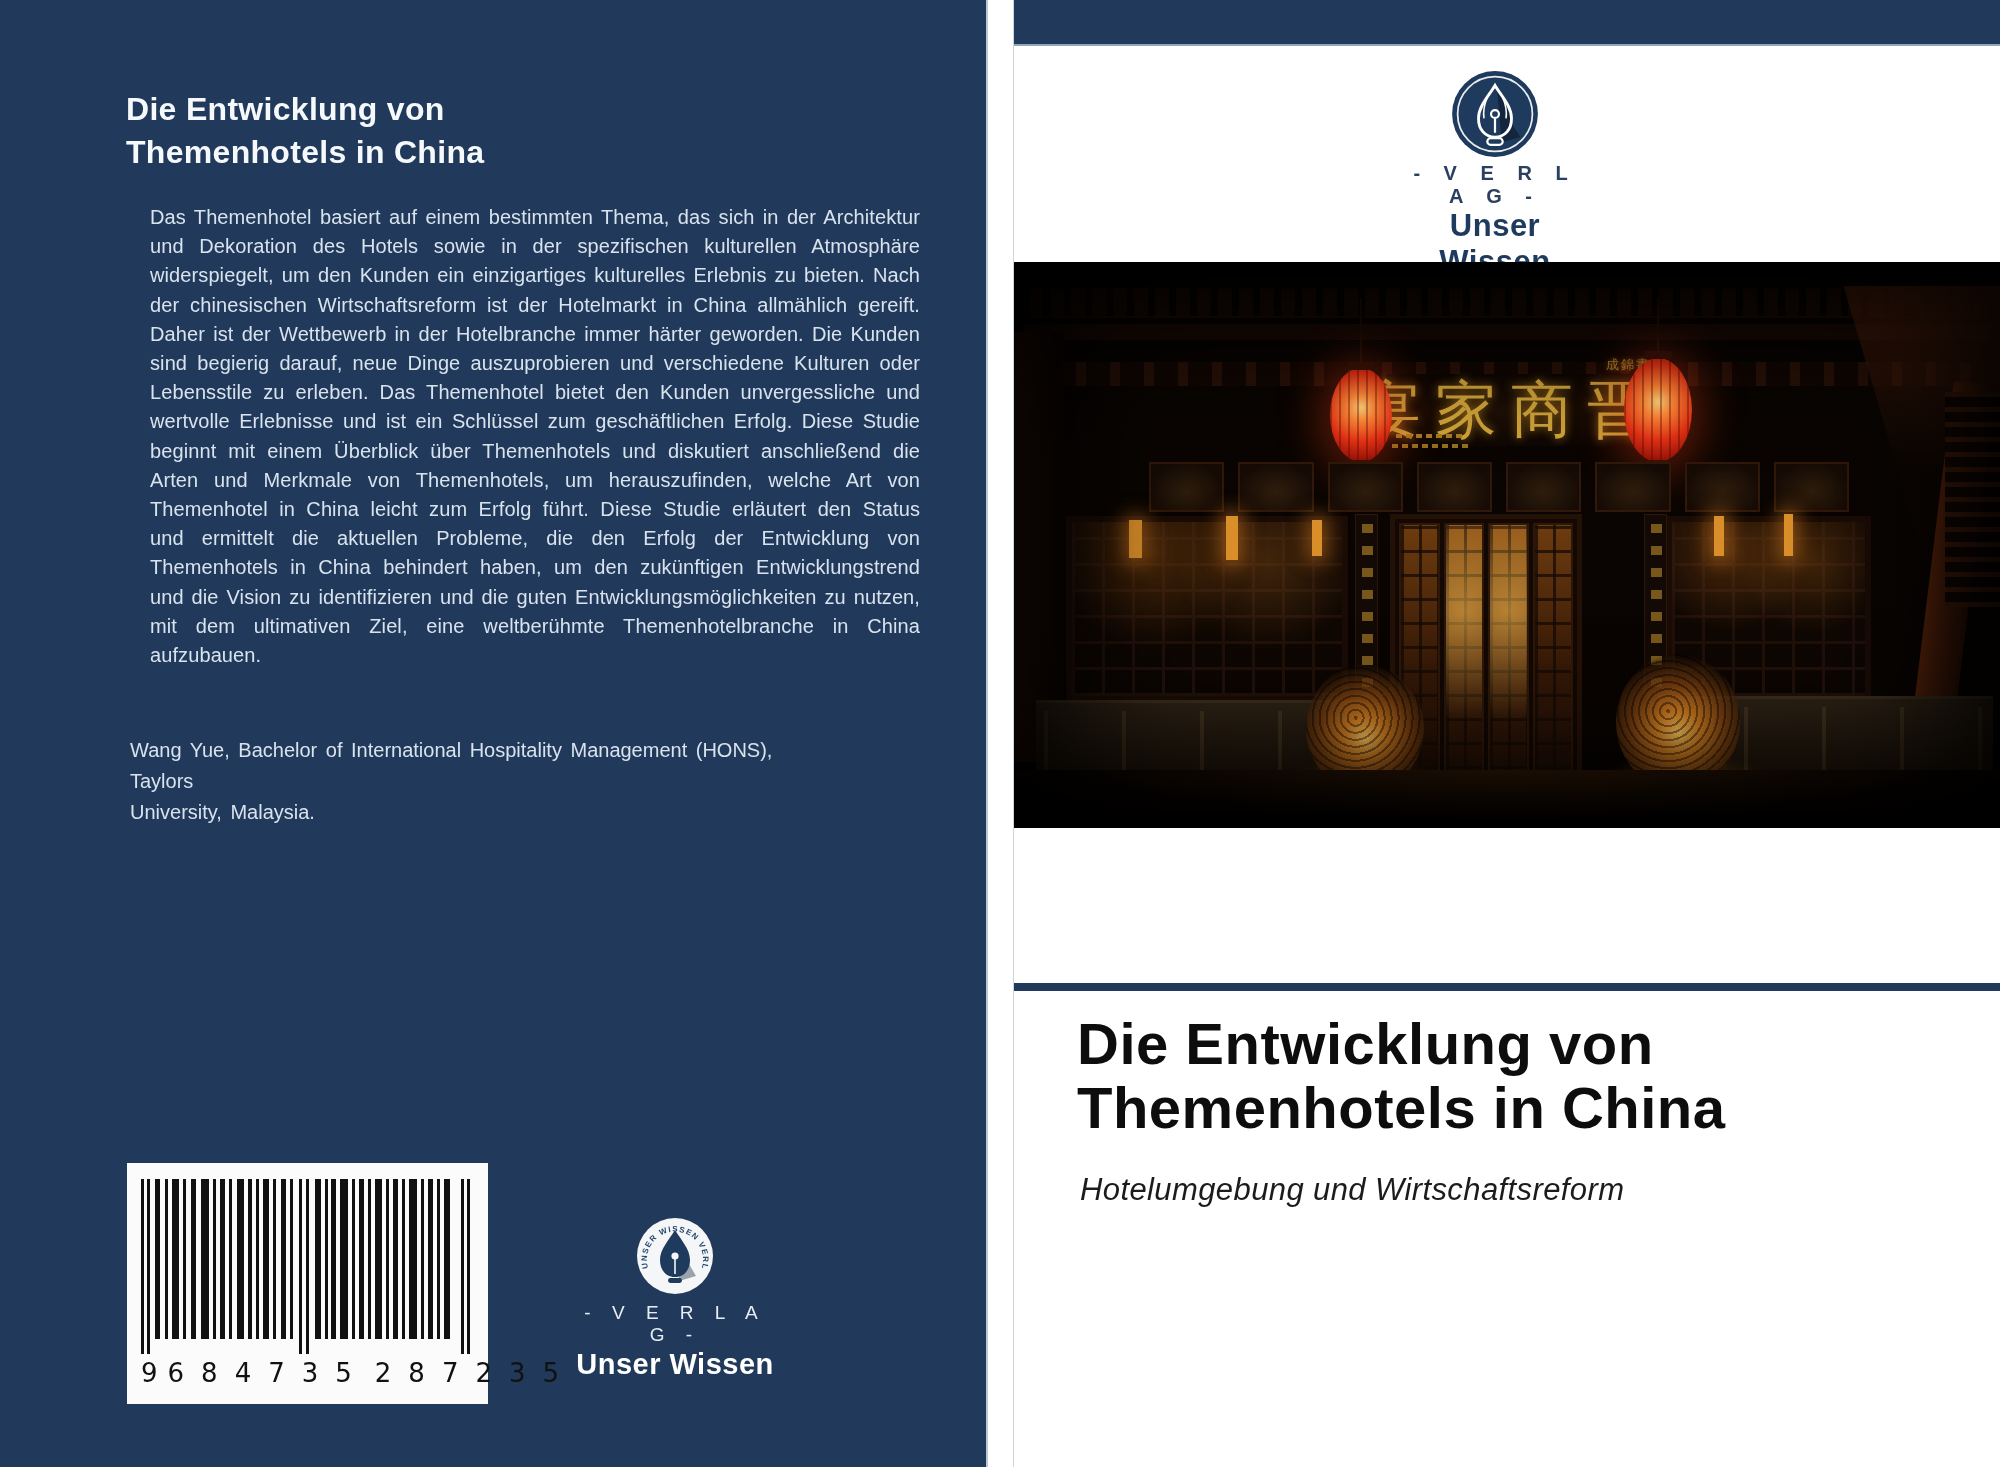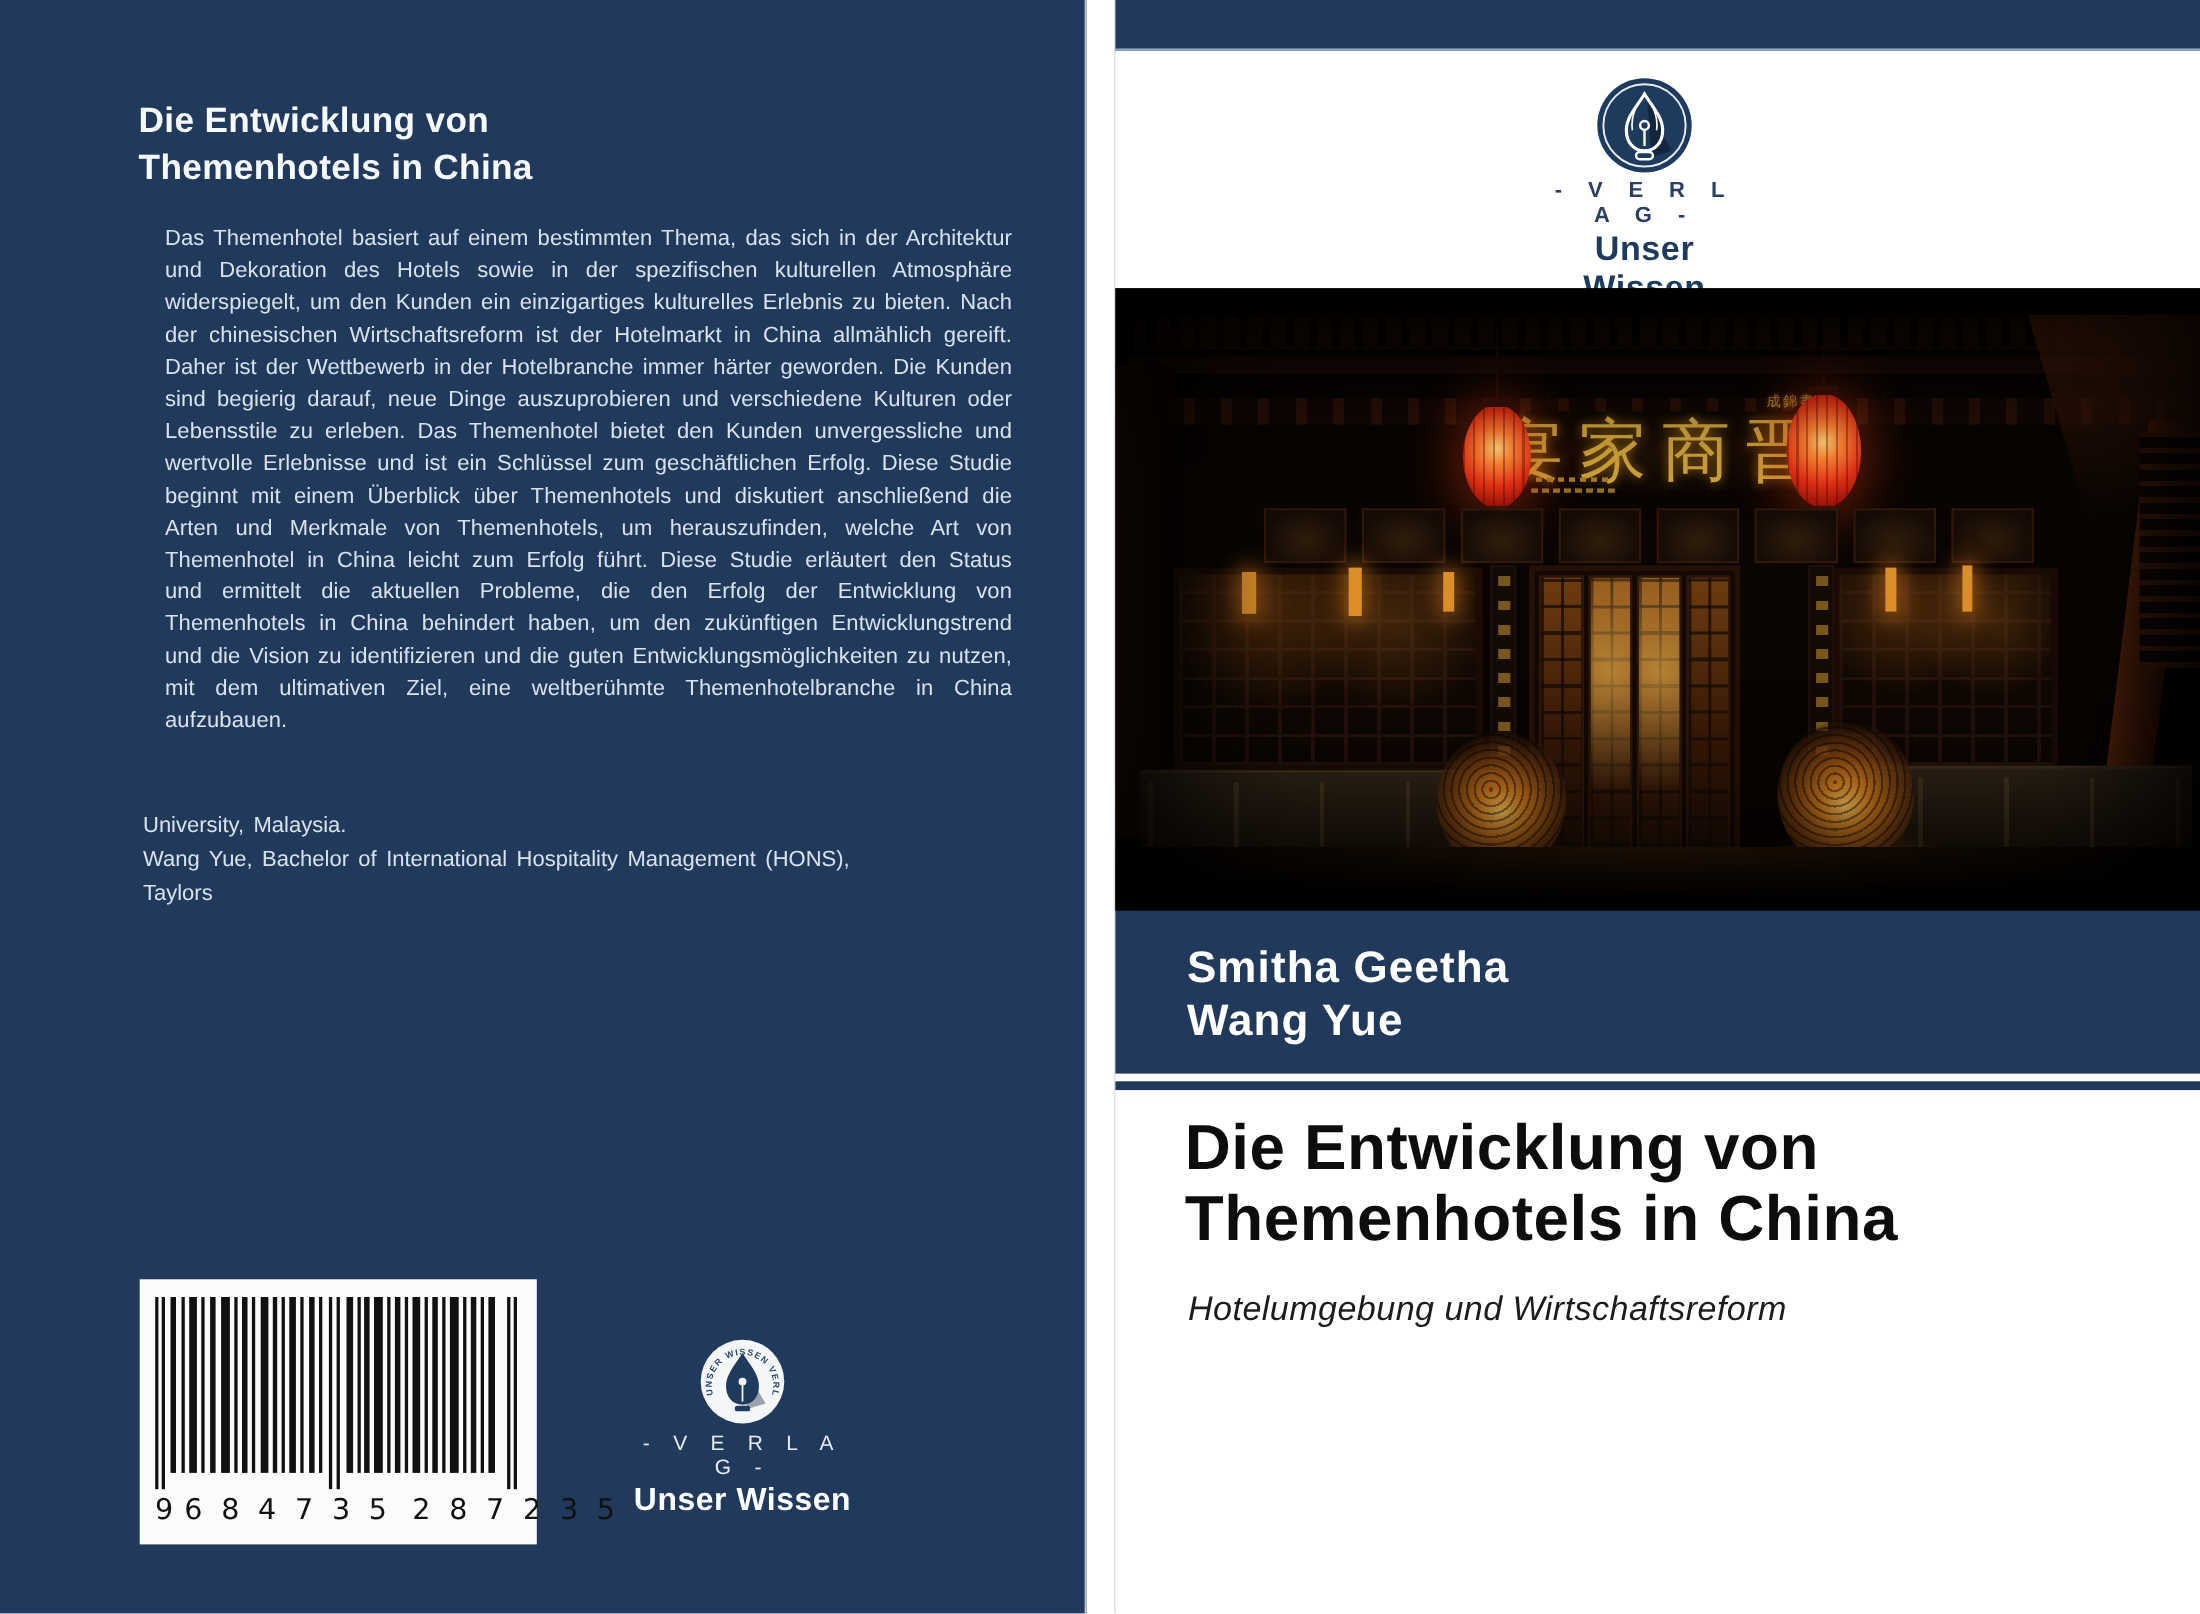--- a/index.html
+++ b/index.html
@@ -213,22 +213,22 @@
   <div class="back-cover">
 
     <div class="back-title">
       <div>Die Entwicklung von</div>
       <div>Themenhotels in China</div>
     </div>
 
     <div class="back-synopsis">Das Themenhotel basiert auf einem bestimmten Thema, das sich in der Architektur und Dekoration des Hotels sowie in der spezifischen kulturellen Atmosphäre widerspiegelt, um den Kunden ein einzigartiges kulturelles Erlebnis zu bieten. Nach der chinesischen Wirtschaftsreform ist der Hotelmarkt in China allmählich gereift. Daher ist der Wettbewerb in der Hotelbranche immer härter geworden. Die Kunden sind begierig darauf, neue Dinge auszuprobieren und verschiedene Kulturen oder Lebensstile zu erleben. Das Themenhotel bietet den Kunden unvergessliche und wertvolle Erlebnisse und ist ein Schlüssel zum geschäftlichen Erfolg. Diese Studie beginnt mit einem Überblick über Themenhotels und diskutiert anschließend die Arten und Merkmale von Themenhotels, um herauszufinden, welche Art von Themenhotel in China leicht zum Erfolg führt. Diese Studie erläutert den Status und ermittelt die aktuellen Probleme, die den Erfolg der Entwicklung von Themenhotels in China behindert haben, um den zukünftigen Entwicklungstrend und die Vision zu identifizieren und die guten Entwicklungsmöglichkeiten zu nutzen, mit dem ultimativen Ziel, eine weltberühmte Themenhotelbranche in China aufzubauen.</div>
 
     <div class="back-bio">
+      <div>Wang Yue, Bachelor of International Hospitality Management (HONS), Taylors</div>
       <div>University, Malaysia.</div>
-      <div>Wang Yue, Bachelor of International Hospitality Management (HONS), Taylors</div>
     </div>
 
     <div class="barcode-box">
       <svg width="333" height="175" viewBox="0 0 333 175">
         <g fill="#111111">
           <rect x="0" y="0" width="3" height="175"></rect>
             <rect x="6" y="0" width="3" height="175"></rect>
           <rect x="14" y="0" width="5" height="160"></rect>
             <rect x="24" y="0" width="3" height="160"></rect>
           <rect x="31" y="0" width="7" height="160"></rect>
@@ -377,24 +377,20 @@
       <div class="pool pool-r"></div>
       <div class="plant plant-l"></div>
       <div class="plant plant-r"></div>
       <div class="pot pot-l"></div>
       <div class="pot pot-r"></div>
 
       <div class="ph-ground"></div>
       <div class="ph-vignette"></div>
     </div>
 
-    <div class="author-band">
-      <div class="a1">Smitha Geetha</div>
-      <div class="a2">Wang Yue</div>
-    </div>
     <div class="front-rule"></div>
 
     <div class="front-title">
       <div>Die Entwicklung von</div>
       <div>Themenhotels in China</div>
     </div>
     <div class="front-subtitle">Hotelumgebung und Wirtschaftsreform</div>
   </div>
 </div>
 

